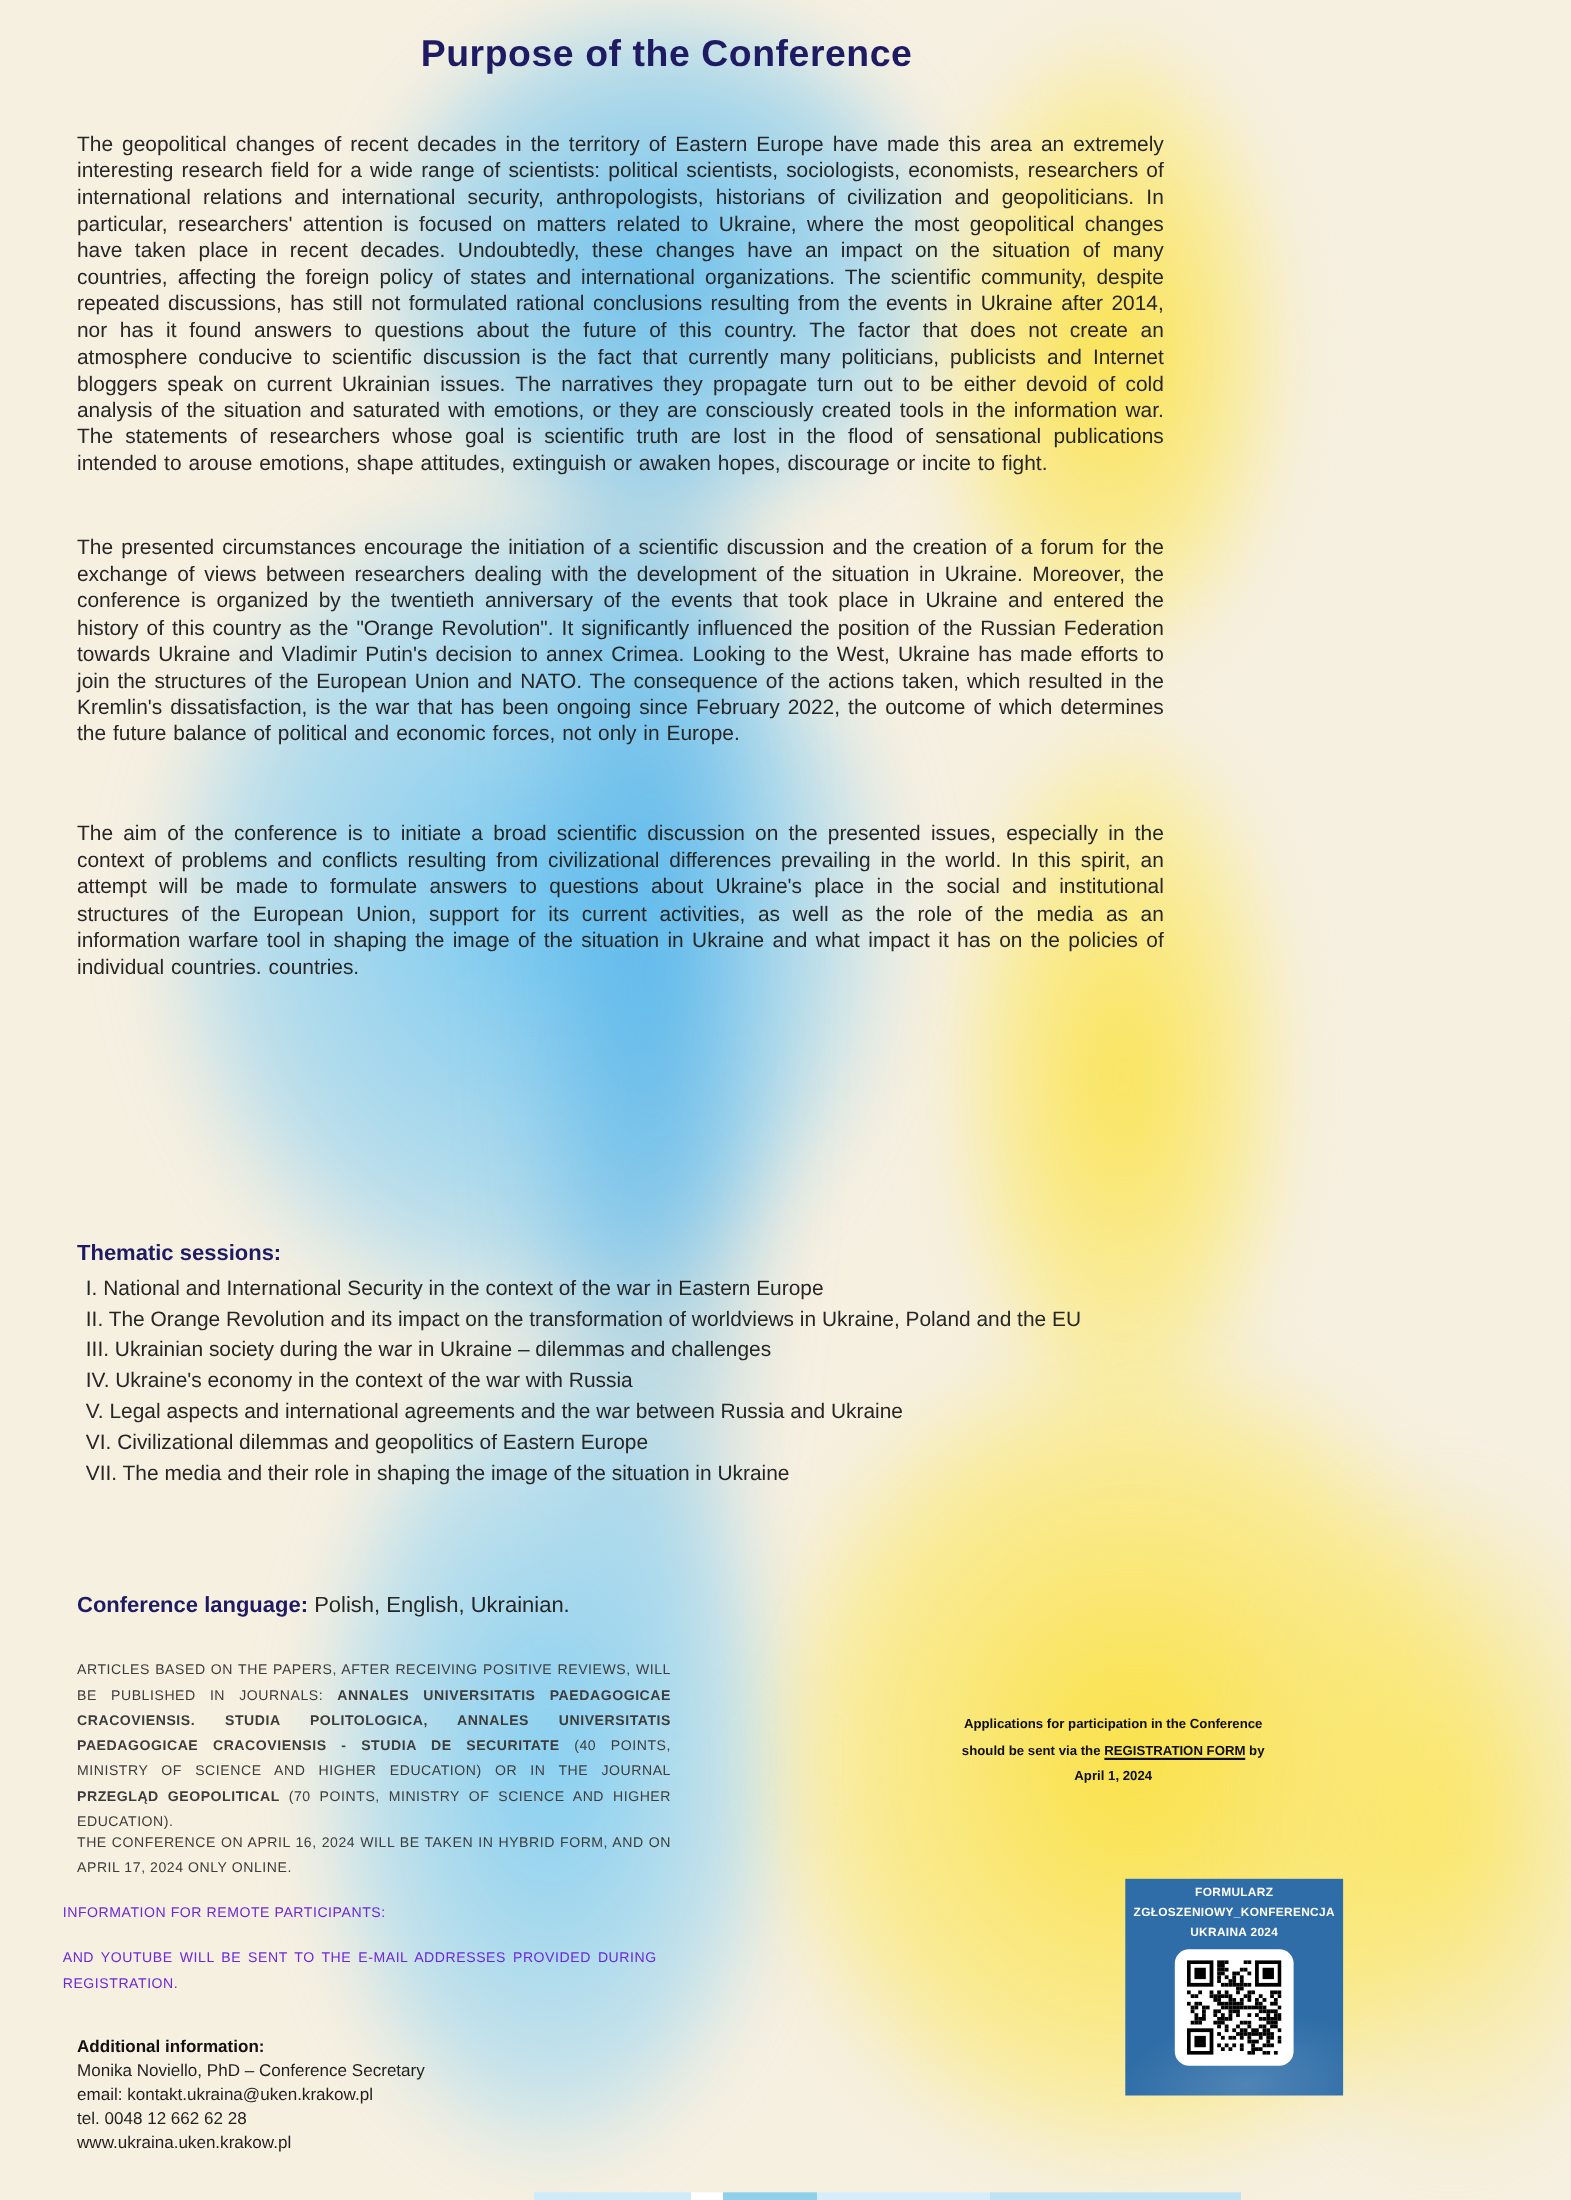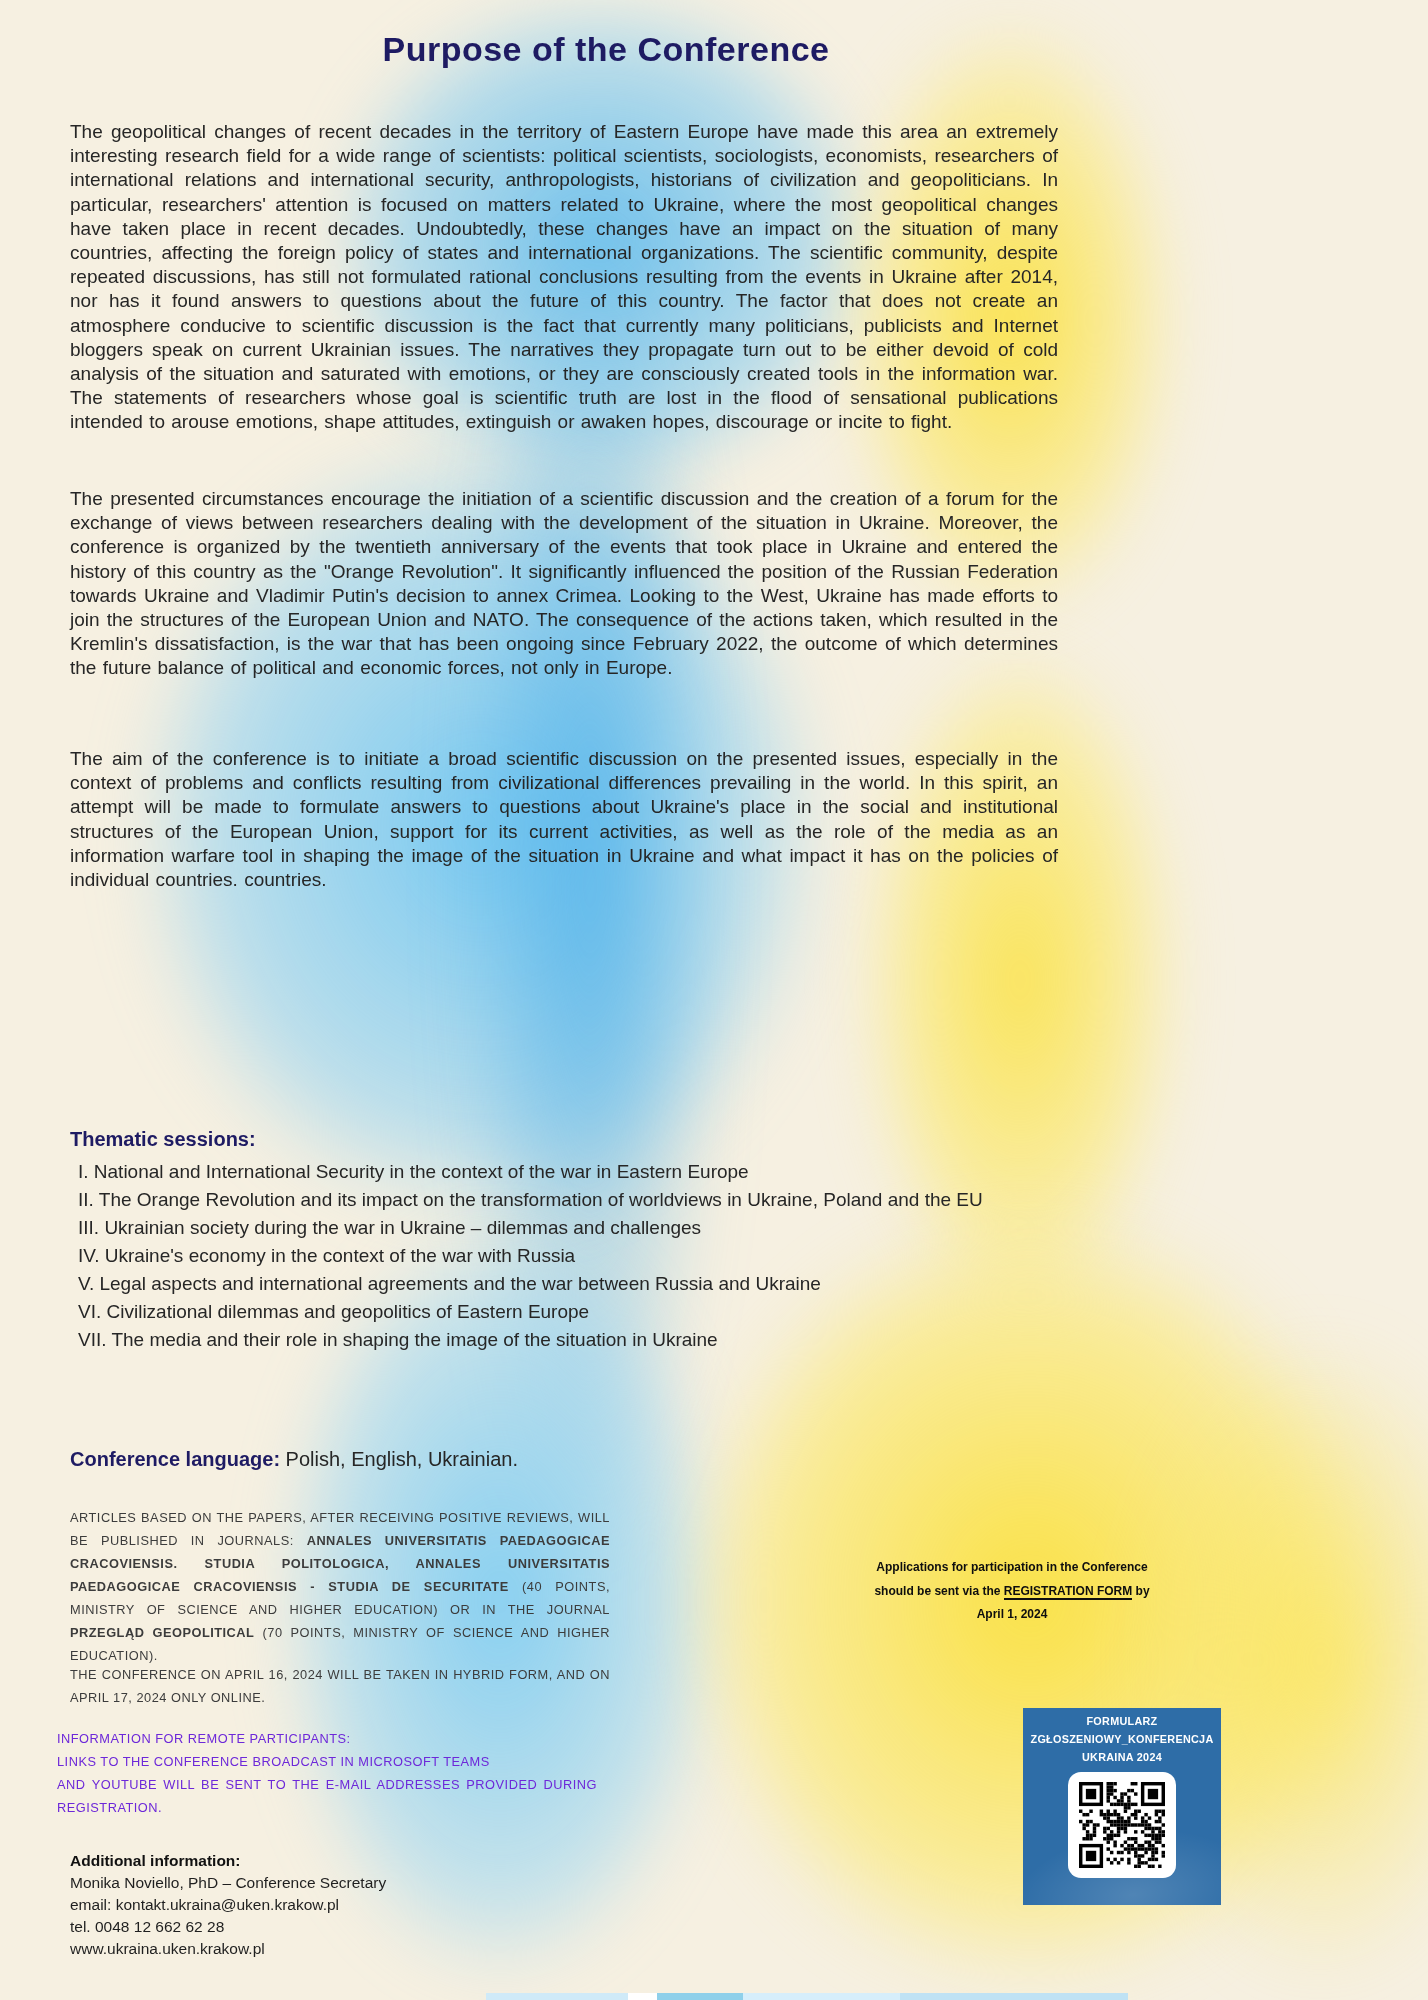--- a/index.html
+++ b/index.html
@@ -44,21 +44,21 @@
   .lang-line{position:absolute;left:70px;top:1448px;font-size:20px;color:#262626;}
   .lang-line .lbl{font-weight:bold;color:#1e1b63;}
   .caps{
     position:absolute;left:70px;width:540px;
     font-size:12.8px;line-height:23px;letter-spacing:.5px;color:#3c3c3c;text-align:justify;
   }
   #articles{top:1506px;}
   #hybrid{top:1663px;}
   .remote{position:absolute;left:57px;top:1727px;width:540px;
     font-size:12.8px;line-height:23px;letter-spacing:.5px;color:#6d28d9;}
-  .remote .just{text-align:justify;}
+  .remote .just{text-align:justify;margin-top:18px;}
   .addinfo{position:absolute;left:70px;top:1850px;width:540px;font-size:15.5px;line-height:22px;color:#1f1f1f;}
   .addinfo .hd{font-weight:bold;font-size:15.5px;color:#111;}
   
   .apps{
     position:absolute;left:872px;top:1556px;width:280px;text-align:center;
     font-size:12px;font-weight:bold;line-height:23.5px;color:#0e0e0e;
   }
   .apps .reglink{border-bottom:2.5px solid #0e0e0e;cursor:pointer;}
   .qr-box{
     position:absolute;left:1023px;top:1708px;width:198px;height:197px;
@@ -111,21 +111,20 @@
   </div>
 
   <div class="caps" id="articles">
     <span>ARTICLES BASED ON THE PAPERS, AFTER RECEIVING POSITIVE REVIEWS, WILL BE PUBLISHED IN JOURNALS: </span><b>ANNALES UNIVERSITATIS PAEDAGOGICAE CRACOVIENSIS. STUDIA POLITOLOGICA, ANNALES UNIVERSITATIS PAEDAGOGICAE CRACOVIENSIS - STUDIA DE SECURITATE</b><span> (40 POINTS, MINISTRY OF SCIENCE AND HIGHER EDUCATION) OR IN THE JOURNAL </span><b>PRZEGLĄD GEOPOLITICAL</b><span> (70 POINTS, MINISTRY OF SCIENCE AND HIGHER EDUCATION).</span>
   </div>
 
   <div class="caps" id="hybrid">THE CONFERENCE ON APRIL 16, 2024 WILL BE TAKEN IN HYBRID FORM, AND ON APRIL 17, 2024 ONLY ONLINE.</div>
 
   <div class="remote">
     <div>INFORMATION FOR REMOTE PARTICIPANTS:</div>
-    <div>LINKS TO THE CONFERENCE BROADCAST IN MICROSOFT TEAMS</div>
     <div class="just">AND YOUTUBE WILL BE SENT TO THE E-MAIL ADDRESSES PROVIDED DURING REGISTRATION.</div>
   </div>
 
   <div class="addinfo">
     <div class="hd">Additional information:</div>
     <div>Monika Noviello, PhD – Conference Secretary</div>
     <div>email: kontakt.ukraina@uken.krakow.pl</div>
     <div>tel. 0048 12 662 62 28</div>
     <div>www.ukraina.uken.krakow.pl</div>
   </div>

